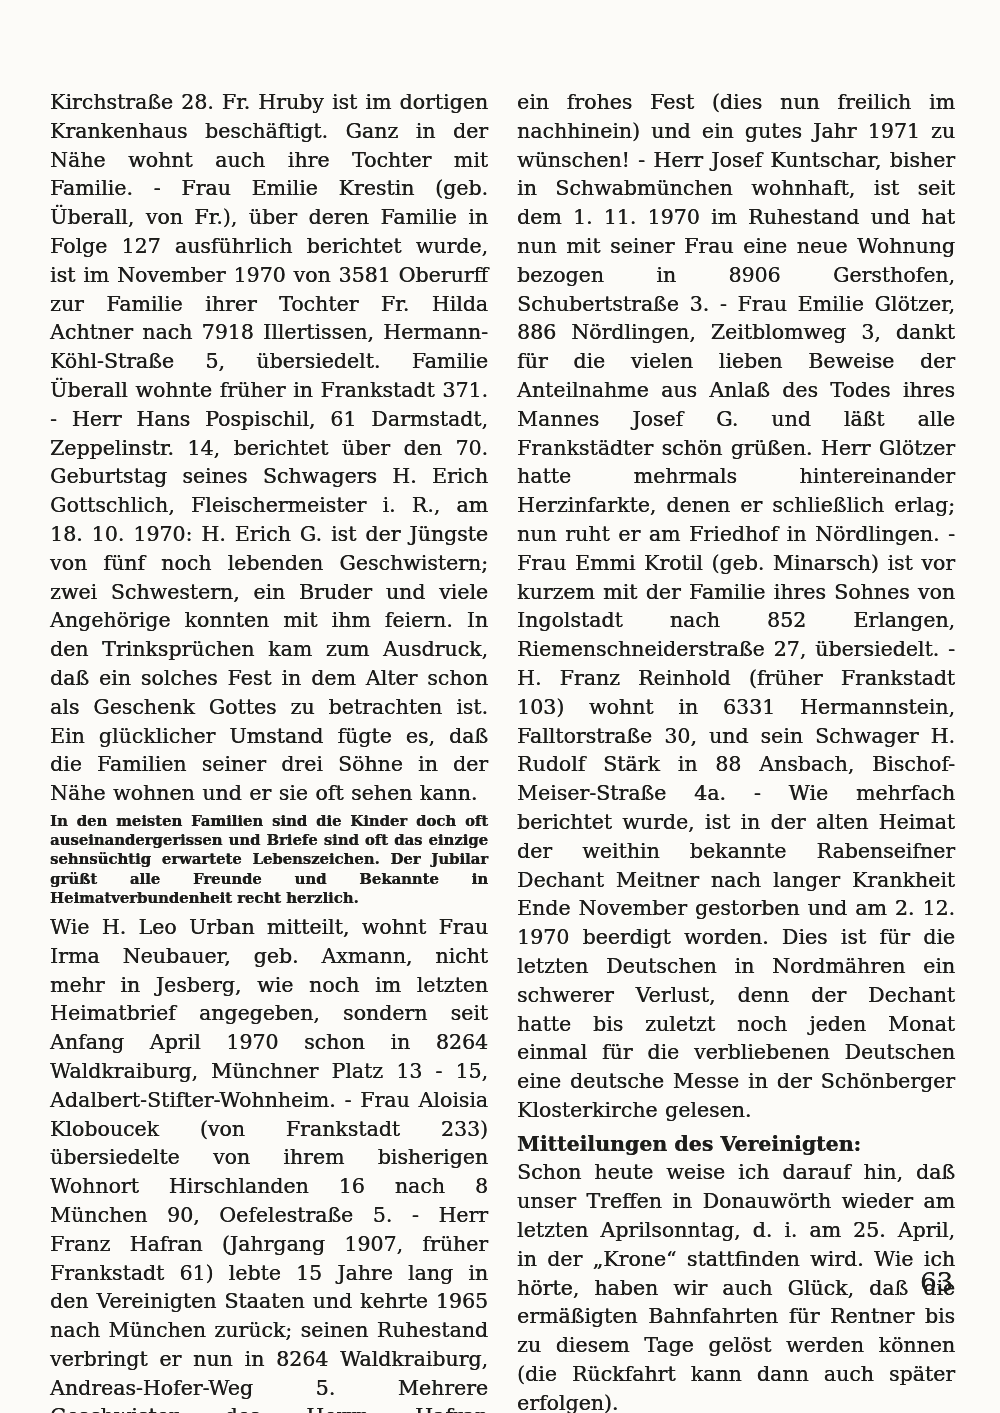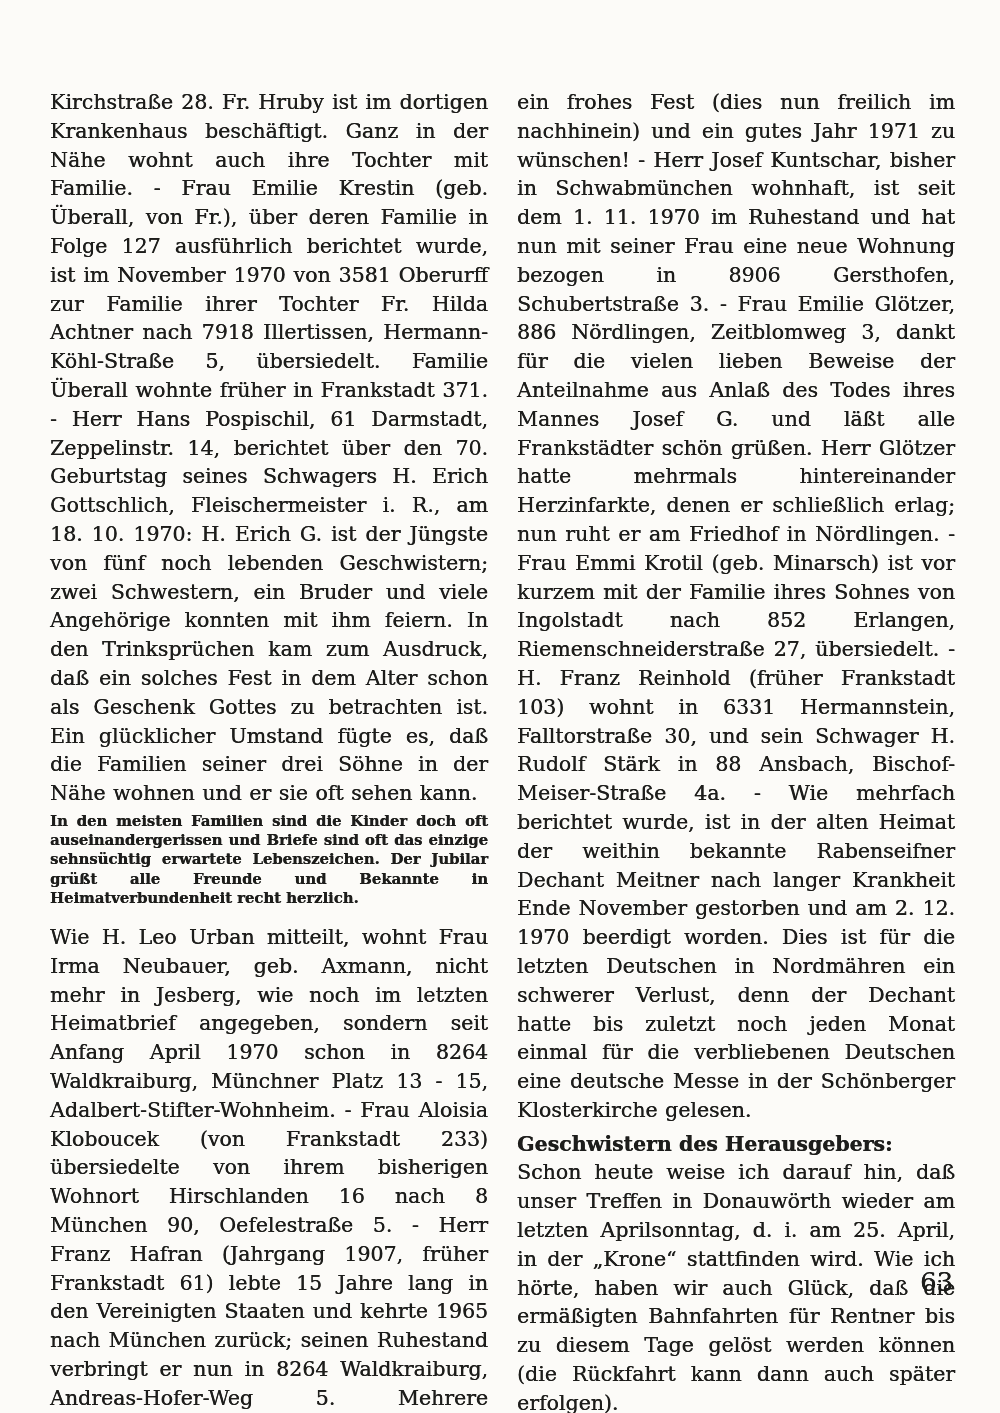--- a/index.html
+++ b/index.html
@@ -33,21 +33,21 @@
     width: 438px;
   }
   p.paragraph {
     margin: 0;
     font-size: 20.5px;
     line-height: 28.8px;
     text-align: justify;
     word-spacing: 1px;
   }
   p.smallprint {
-    margin: 3px 0 16px 0;
+    margin: 3px 0 6px 0;
     font-size: 14.8px;
     line-height: 19.2px;
     font-weight: bold;
     text-align: justify;
   }
   h2.heading {
     margin: 5px 0 0 0;
     font-size: 20.5px;
     line-height: 28.8px;
     font-weight: bold;
@@ -68,18 +68,18 @@
 
 <div class="page">
   <div class="columns">
     <div class="column">
         <p class="paragraph"><span>Kirchstraße 28. Fr. Hruby ist im dortigen Krankenhaus beschäftigt. Ganz in der Nähe wohnt auch ihre Tochter mit Familie. - Frau Emilie </span><span class="bold">Krestin</span><span> (geb. Überall, von Fr.), über deren Familie in Folge 127 ausführlich berichtet wurde, ist im November 1970 von 3581 Oberurff zur Familie ihrer Tochter Fr. Hilda </span><span class="bold">Achtner</span><span> nach 7918 Illertissen, Hermann-Köhl-Straße 5, übersiedelt. Familie Überall wohnte früher in Frankstadt 371. - Herr Hans Pospischil, 61 Darmstadt, Zeppelinstr. 14, berichtet über den 70. Geburtstag seines Schwagers H. Erich </span><span class="bold">Gottschlich,</span><span> Fleischermeister i. R., am 18. 10. 1970: H. Erich G. ist der Jüngste von fünf noch lebenden Geschwistern; zwei Schwestern, ein Bruder und viele Angehörige konnten mit ihm feiern. In den Trinksprüchen kam zum Ausdruck, daß ein solches Fest in dem Alter schon als Geschenk Gottes zu betrachten ist. Ein glücklicher Umstand fügte es, daß die Familien seiner drei Söhne in der Nähe wohnen und er sie oft sehen kann.</span></p>
         <p class="smallprint"><span>In den meisten Familien sind die Kinder doch oft auseinandergerissen und Briefe sind oft das einzige sehnsüchtig erwartete Lebenszeichen. Der Jubilar grüßt alle Freunde und Bekannte in Heimatverbundenheit recht herzlich.</span></p>
         <p class="paragraph"><span>Wie H. Leo Urban mitteilt, wohnt Frau Irma </span><span class="bold">Neubauer,</span><span> geb. Axmann, nicht mehr in Jesberg, wie noch im letzten Heimatbrief angegeben, sondern seit Anfang April 1970 schon in 8264 Waldkraiburg, Münchner Platz 13 - 15, Adalbert-Stifter-Wohnheim. - Frau Aloisia </span><span class="bold">Kloboucek</span><span> (von Frankstadt 233) übersiedelte von ihrem bisherigen Wohnort Hirschlanden 16 nach 8 München 90, Oefelestraße 5. - Herr Franz </span><span class="bold">Hafran</span><span> (Jahrgang 1907, früher Frankstadt 61) lebte 15 Jahre lang in den Vereinigten Staaten und kehrte 1965 nach München zurück; seinen Ruhestand verbringt er nun in 8264 Waldkraiburg, Andreas-Hofer-Weg 5. Mehrere Geschwister des Herrn Hafran wanderten auch in die neue Welt aus, er will darüber noch berichten. Seine jüngste Schwester Aloisia hat die Anschrift: Mrs. Nels Nelson, </span></p>
       </div>
     <div class="column">
         <p class="paragraph"><span>ein frohes Fest (dies nun freilich im nachhinein) und ein gutes Jahr 1971 zu wünschen! - Herr Josef </span><span class="bold">Kuntschar,</span><span> bisher in Schwabmünchen wohnhaft, ist seit dem 1. 11. 1970 im Ruhestand und hat nun mit seiner Frau eine neue Wohnung bezogen in 8906 Gersthofen, Schubertstraße 3. - Frau Emilie </span><span class="bold">Glötzer,</span><span> 886 Nördlingen, Zeitblomweg 3, dankt für die vielen lieben Beweise der Anteilnahme aus Anlaß des Todes ihres Mannes Josef G. und läßt alle Frankstädter schön grüßen. Herr Glötzer hatte mehrmals hintereinander Herzinfarkte, denen er schließlich erlag; nun ruht er am Friedhof in Nördlingen. - Frau Emmi </span><span class="bold">Krotil</span><span> (geb. Minarsch) ist vor kurzem mit der Familie ihres Sohnes von Ingolstadt nach 852 Erlangen, Riemenschneiderstraße 27, übersiedelt. - H. Franz </span><span class="bold">Reinhold</span><span> (früher Frankstadt 103) wohnt in 6331 Hermannstein, Falltorstraße 30, und sein Schwager H. Rudolf </span><span class="bold">Stärk</span><span> in 88 Ansbach, Bischof-Meiser-Straße 4a. - Wie mehrfach berichtet wurde, ist in der alten Heimat der weithin bekannte Rabenseifner Dechant </span><span class="bold">Meitner</span><span> nach langer Krankheit Ende November gestorben und am 2. 12. 1970 beerdigt worden. Dies ist für die letzten Deutschen in Nordmähren ein schwerer Verlust, denn der Dechant hatte bis zuletzt noch jeden Monat einmal für die verbliebenen Deutschen eine deutsche Messe in der Schönberger Klosterkirche gelesen.</span></p>
-        <h2 class="heading"><span>Geschwistern des Herausgebers:</span></h2>
+        <h2 class="heading"><span>Mitteilungen des Vereinigten:</span></h2>
         <p class="paragraph"><span>Schon heute weise ich darauf hin, daß unser Treffen in Donauwörth wieder am letzten Aprilsonntag, d. i. am </span><span class="bold">25. April,</span><span> in der „Krone“ stattfinden wird. Wie ich hörte, haben wir auch Glück, daß die ermäßigten Bahnfahrten für Rentner bis zu diesem Tage gelöst werden können (die Rückfahrt kann dann auch später erfolgen).</span></p>
       </div>
   </div>
   <div class="pagenum">63</div>
 </div>
 
 </body></html>

